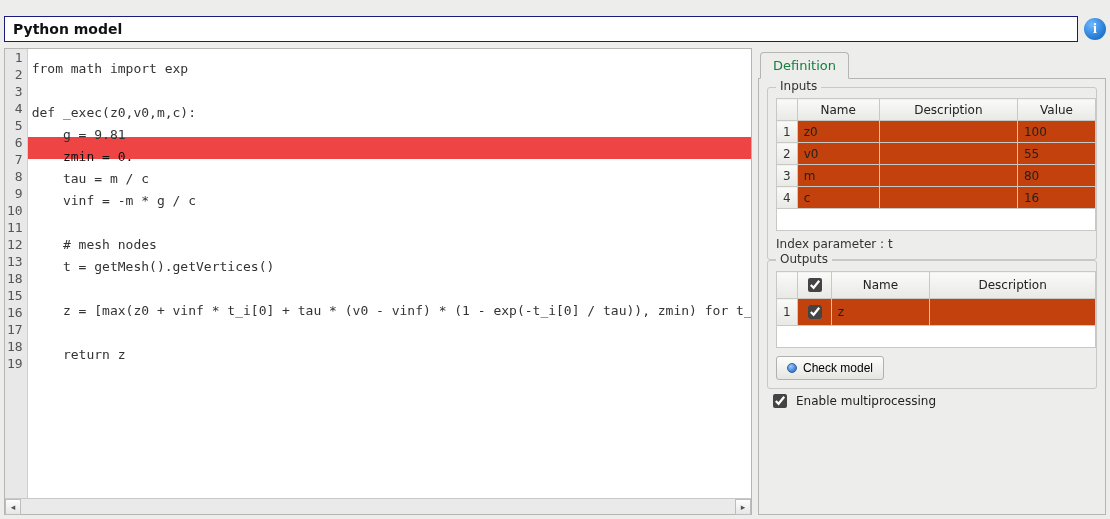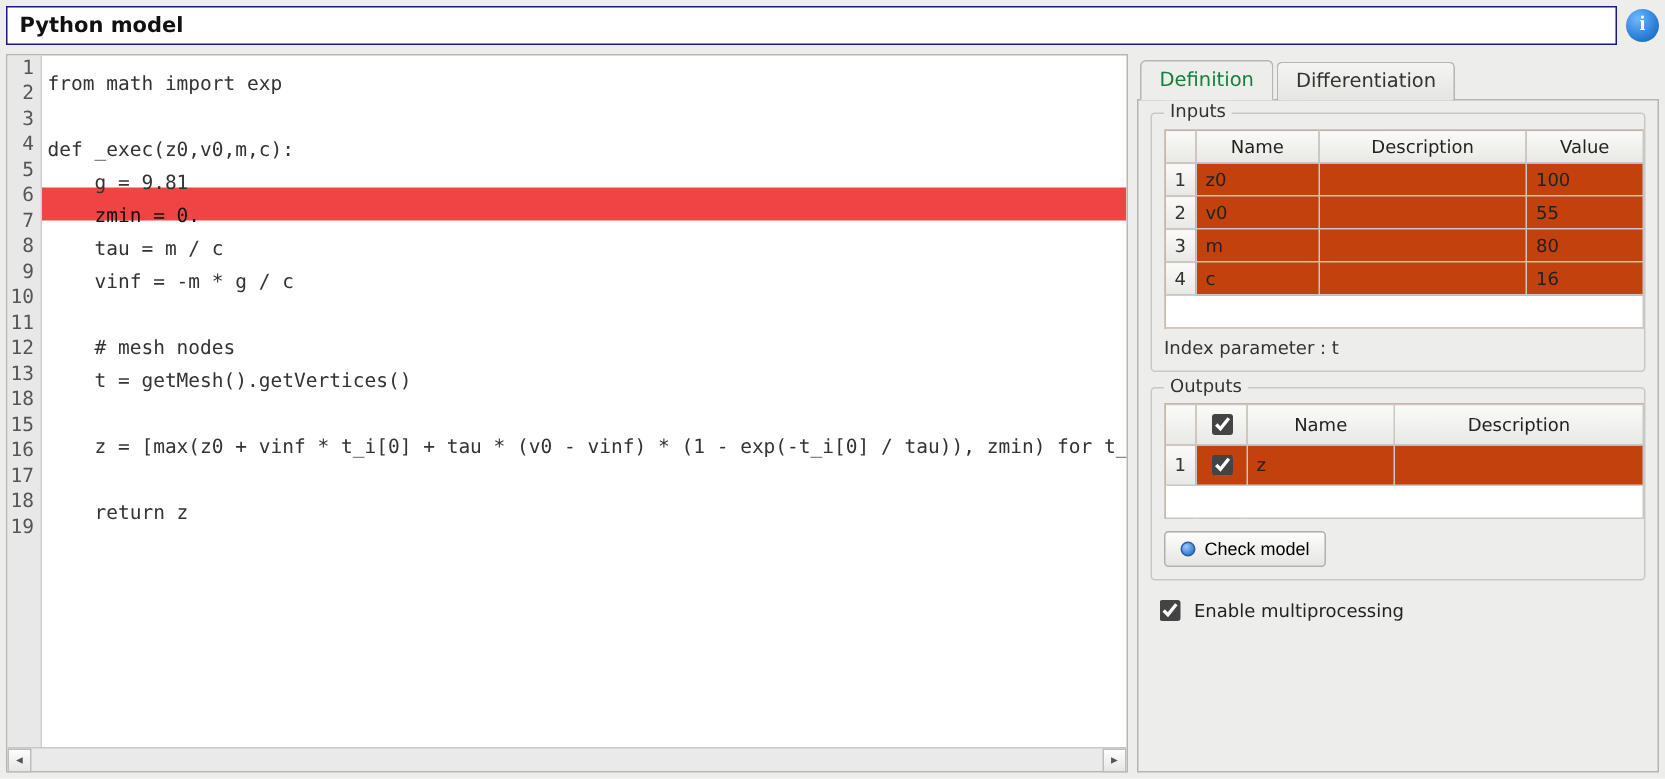--- a/index.html
+++ b/index.html
@@ -14,21 +14,21 @@
   .root {
     display: flex;
     flex-direction: column;
     width: 1110px; height: 519px;
     padding: 0 4px 4px 4px;
   }
   .title-row {
     display: flex;
     align-items: center;
     gap: 6px;
-    padding: 4px 0 6px 0;
+    padding: 16px 0 6px 0;
     justify-content: flex-end;
   }
   .title-box {
     flex: 1;
     border: 1px solid #1a1a7a;
     background: #fff;
     padding: 4px 8px;
     font-weight: bold;
     font-size: 14px;
     color: #111;
@@ -141,21 +141,20 @@
     flex: 1;
     border: 1px solid #b5b5b2;
     padding: 8px;
     overflow: auto;
     background: #ededeb;
   }
   .group {
     border: 1px solid #c8c8c4;
     border-radius: 3px;
     padding: 10px 0 8px 8px;
-    margin-bottom: 10px;
     position: relative;
   }
   .group-title {
     position: absolute;
     top: -9px;
     left: 8px;
     background: #ededeb;
     padding: 0 4px;
     font-size: 12px;
     color: #333;
@@ -273,21 +272,20 @@
         <div class="arrow left">◂</div>
         <div class="arrow right">▸</div>
       </div>
     </div>
 
     <div class="splitter"></div>
 
     <div class="right-pane">
       <div class="tabs">
         <div class="tab active">Definition</div>
-        <div class="tab">Differentiation</div>
       </div>
       <div class="tab-content">
 
         <div class="group">
           <div class="group-title">Inputs</div>
           <table class="grid">
             <thead>
               <tr>
                 <th class="corner"></th>
                 <th>Name</th>

